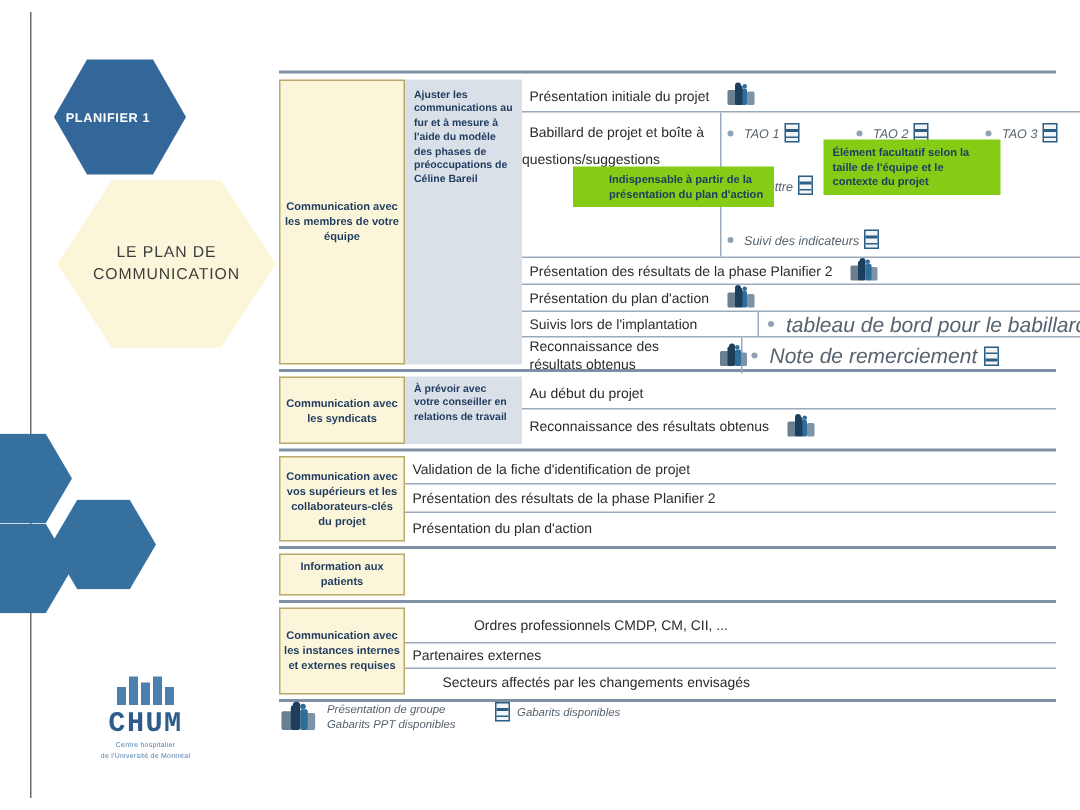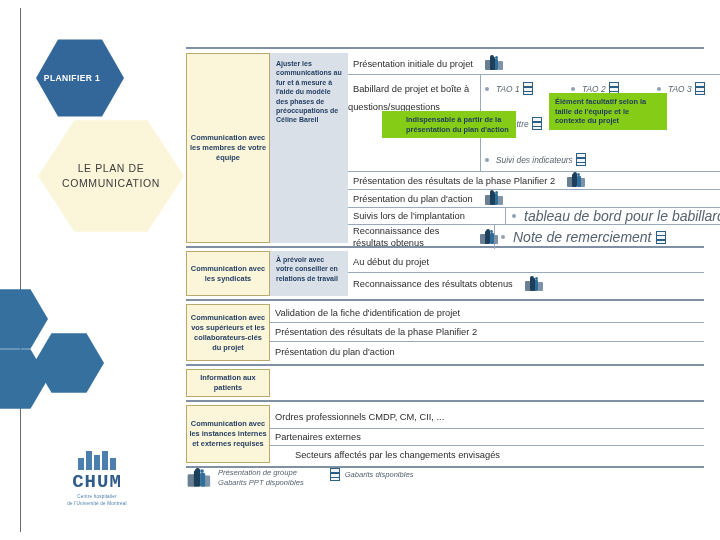--- a/index.html
+++ b/index.html
@@ -306,21 +306,21 @@
       <div class="colC"></div>
     </div>
 
     <div class="sep"></div>
 
     <div class="group" style="height:58px;">
       <div class="colA">
         <span>Communication avec les instances internes et externes requises</span>
       </div>
       <div class="colC">
-        <div class="row" style="height:24px;">
+        <div class="row" style="height:24px;padding-left:41px;">
           <span class="rowtxt">Ordres professionnels CMDP, CM, CII, ...</span>
         </div>
         <div class="row" style="height:17px;">
           <span class="rowtxt">Partenaires externes</span>
         </div>
         <div class="row" style="height:17px;border-bottom:none;padding-left:20px;">
           <span class="rowtxt">Secteurs affectés par les changements envisagés</span>
         </div>
       </div>
     </div>

